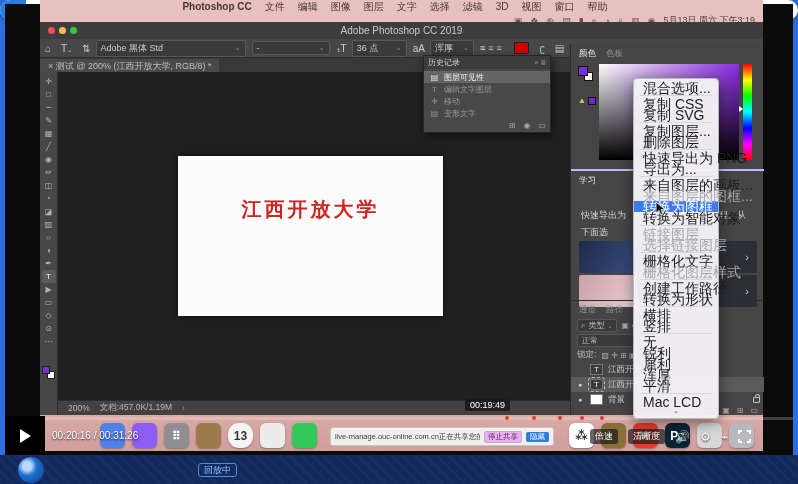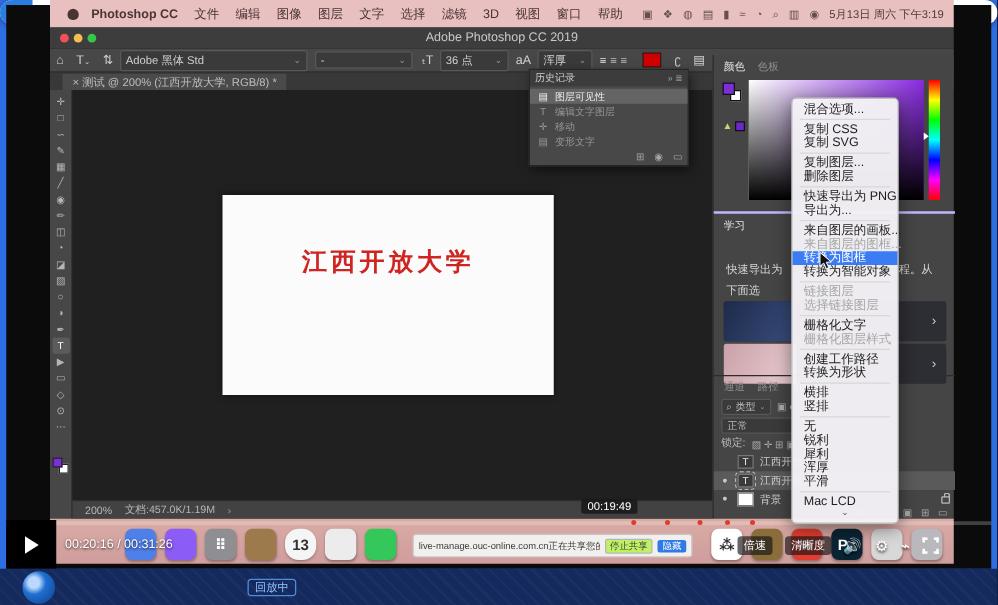--- a/index.html
+++ b/index.html
@@ -5,41 +5,41 @@
   * { margin:0; padding:0; box-sizing:border-box; }
   html,body { width:798px; height:484px; overflow:hidden; background:#000; }
   body { font-family:"Liberation Sans","DejaVu Sans",sans-serif; }
   #frame { position:relative; width:798px; height:484px; background:#2e6ee3; }
   .abs { position:absolute; }
 
   
   #video { left:5px; top:4px; width:788px; height:451px; background:#0b0b0b; }
 
   
-  #menubar { left:40px; top:0px; width:723px; height:22px; background:#e9c0c0; display:flex; align-items:center; font-size:10px; color:#4a3434; }
+  #menubar { left:40px; top:0px; width:723px; height:22px; background:#e9c0c0; display:flex; align-items:center; font-size:10px; color:#4a3434;flex-direction:column; }
   #menubar .apple { width:9px; height:9px; background:#4a3434; border-radius:50% 50% 45% 45%; margin:0 10px 0 14px; }
   #menubar .mi { margin-right:13px; white-space:nowrap; }
   #menubar .mi.b { font-weight:bold; }
   #menubar-right { margin-left:auto; display:flex; align-items:center; gap:8px; padding-right:8px; color:#513b3b; font-size:9px; }
   #menubar-right .ic { font-size:9px; opacity:.85; }
 
   
   #titlebar { left:40px; top:22px; width:723px; height:17px; background:#3d3d3d; }
   .light { position:absolute; top:5px; width:7px; height:7px; border-radius:50%; }
   #win-title { position:absolute; width:100%; text-align:center; top:3px; font-size:10px; color:#c9c9c9; }
 
   #optionsbar { left:40px; top:39px; width:723px; height:19px; background:#474747; display:flex; align-items:center; font-size:9px; color:#c2c2c2; border-bottom:1px solid #2e2e2e; }
   .opt-ic { margin:0 5px; color:#cfcfcf; font-size:10px; }
   .sel { background:#3a3a3a; border:1px solid #585858; border-radius:2px; padding:1px 4px; display:flex; align-items:center; gap:4px; white-space:nowrap; color:#cfcfcf; }
   .sel .car { font-size:7px; color:#999; }
   .align-ics { display:flex; gap:3px; margin:0 6px; font-size:9px; color:#bbb; }
   #color-swatch { width:15px; height:12px; background:#d10000; border:1px solid #222; margin:0 6px; }
 
   #tabbar { left:40px; top:58px; width:723px; height:14px; background:#383838; }
-  #doc-tab { position:absolute; left:10px; top:1px; height:13px; background:#4a4a4a; color:#bdbdbd; font-size:9px; padding:1px 8px; white-space:nowrap; }
+  #doc-tab { position:absolute; left:0; top:1px; height:13px; background:#4a4a4a; color:#bdbdbd; font-size:9px; padding:1px 8px; white-space:nowrap; }
 
   
   #toolbar { left:40px; top:72px; width:18px; height:344px; background:#474747; border-right:1px solid #2f2f2f; display:flex; flex-direction:column; align-items:center; padding-top:3px; }
   .tool { width:14px; height:13px; display:flex; align-items:center; justify-content:center; font-size:8px; color:#b5b5b5; }
   .tool.selected { background:#5b5b5b; color:#fff; border-radius:2px; }
   #fgbg { position:absolute; left:42px; top:366px; width:14px; height:14px; }
   #fgbg .bgc { position:absolute; left:5px; top:5px; width:8px; height:8px; background:#fff; border:1px solid #222; }
   #fgbg .fgc { position:absolute; left:0; top:0; width:8px; height:8px; background:#7b2fd4; border:1px solid #222; }
 
   
@@ -92,40 +92,40 @@
   .eye { width:10px; text-align:center; color:#c9c9c9; font-size:7px; }
   .lthumb { width:13px; height:11px; background:#3a3a3a; border:1px solid #777; display:flex; align-items:center; justify-content:center; font-size:8px; color:#eee; }
   .lthumb.white { background:#fff; }
   .lthumb.sel { outline:1px dashed #bbb; outline-offset:1px; }
   .llock { margin-left:auto; width:7px; height:6px; border:1px solid #bbb; border-radius:1px; position:relative; }
   .llock:before { content:""; position:absolute; left:1px; top:-4px; width:3px; height:3px; border:1px solid #bbb; border-bottom:none; border-radius:3px 3px 0 0; }
   #layers-foot { position:absolute; bottom:1px; right:6px; display:flex; gap:7px; color:#a8a8a8; font-size:8px; }
 
   
   #ctx { left:633px; top:78px; width:86px; background:rgba(244,242,246,.97); border:1px solid #b9b9b9; border-radius:4px; box-shadow:0 4px 14px rgba(0,0,0,.45); padding:3px 0; z-index:30; }
-  .ctx-item { font-size:10px; color:#1d1d1d; padding:1px 9px; white-space:nowrap; height:11px; line-height:10px; }
+  .ctx-item { font-size:14px; color:#1d1d1d; padding:1px 9px; white-space:nowrap; height:11px; line-height:10px; }
   .ctx-item.disabled { color:#a7a7a7; }
   .ctx-item.highlighted { background:#3b7cf5; color:#fff; }
   .ctx-sep { height:1px; background:#d8d8d8; margin:2px 6px; }
   #ctx-more { text-align:center; color:#555; font-size:7px; height:8px; line-height:7px; }
   #cursor { left:655px; top:201px; z-index:40; }
 
   
   #upload { left:695px; top:52px; height:20px; display:flex; align-items:center; background:#fff; border-radius:11px; overflow:hidden; z-index:20; box-shadow:0 1px 4px rgba(0,0,0,.4); }
   #upload .logo { width:26px; height:20px; background:#2a7de1; display:flex; align-items:center; justify-content:center; }
   #upload .txt { font-size:9px; color:#1d7be8; padding:0 8px; font-weight:bold; }
 
   
   #desktop { left:40px; top:415px; width:723px; height:36px; background:linear-gradient(to bottom,#d9aba5,#cf9d9d); }
   #dock { position:absolute; left:60px; top:8px; display:flex; gap:7px; align-items:flex-end; }
   .dicon { width:25px; height:25px; border-radius:6px; display:flex; align-items:center; justify-content:center; font-size:12px; font-weight:bold; color:#fff; box-shadow:0 1px 2px rgba(0,0,0,.3); }
 
   
   #banner { left:330px; top:427px; width:224px; height:19px; background:#f2f0ef; border:1px solid #c9c5c3; border-radius:3px; display:flex; align-items:center; font-size:7.5px; color:#3c3c3c; padding:0 4px; gap:4px; z-index:22; }
-  #banner .stop { border:1px solid #b9b5b3; border-radius:2px; padding:0 3px; background:#bef264; white-space:nowrap; }
+  #banner .stop { border:1px solid #b9b5b3; border-radius:2px; padding:0 3px; background:#f0abfc; white-space:nowrap; }
   #banner .hide { border-radius:2px; padding:0 4px; background:#2f7ae5; color:#fff; white-space:nowrap; }
 
   
   #playbtn { left:5px; top:416px; width:40px; height:39px; background:#000; display:flex; align-items:center; justify-content:center; z-index:25; }
   #playbtn .tri { width:0; height:0; border-top:7px solid transparent; border-bottom:7px solid transparent; border-left:11px solid #fff; }
   #time { left:52px; top:430px; font-size:10px; color:#fff; text-shadow:0 1px 2px rgba(0,0,0,.8); z-index:25; white-space:nowrap; }
   #seekbar { left:5px; top:417px; width:788px; height:3px; background:rgba(255,255,255,.22); z-index:24; }
   .seekdot { position:absolute; top:-1px; width:4px; height:4px; border-radius:50%; background:#e23a2e; }
   #tooltip { left:465px; top:399px; background:rgba(25,25,25,.88); color:#fff; font-size:9px; padding:1px 5px; border-radius:2px; z-index:26; }
   #rightctrl { left:590px; top:429px; display:flex; align-items:center; gap:10px; z-index:25; color:#fff; }

